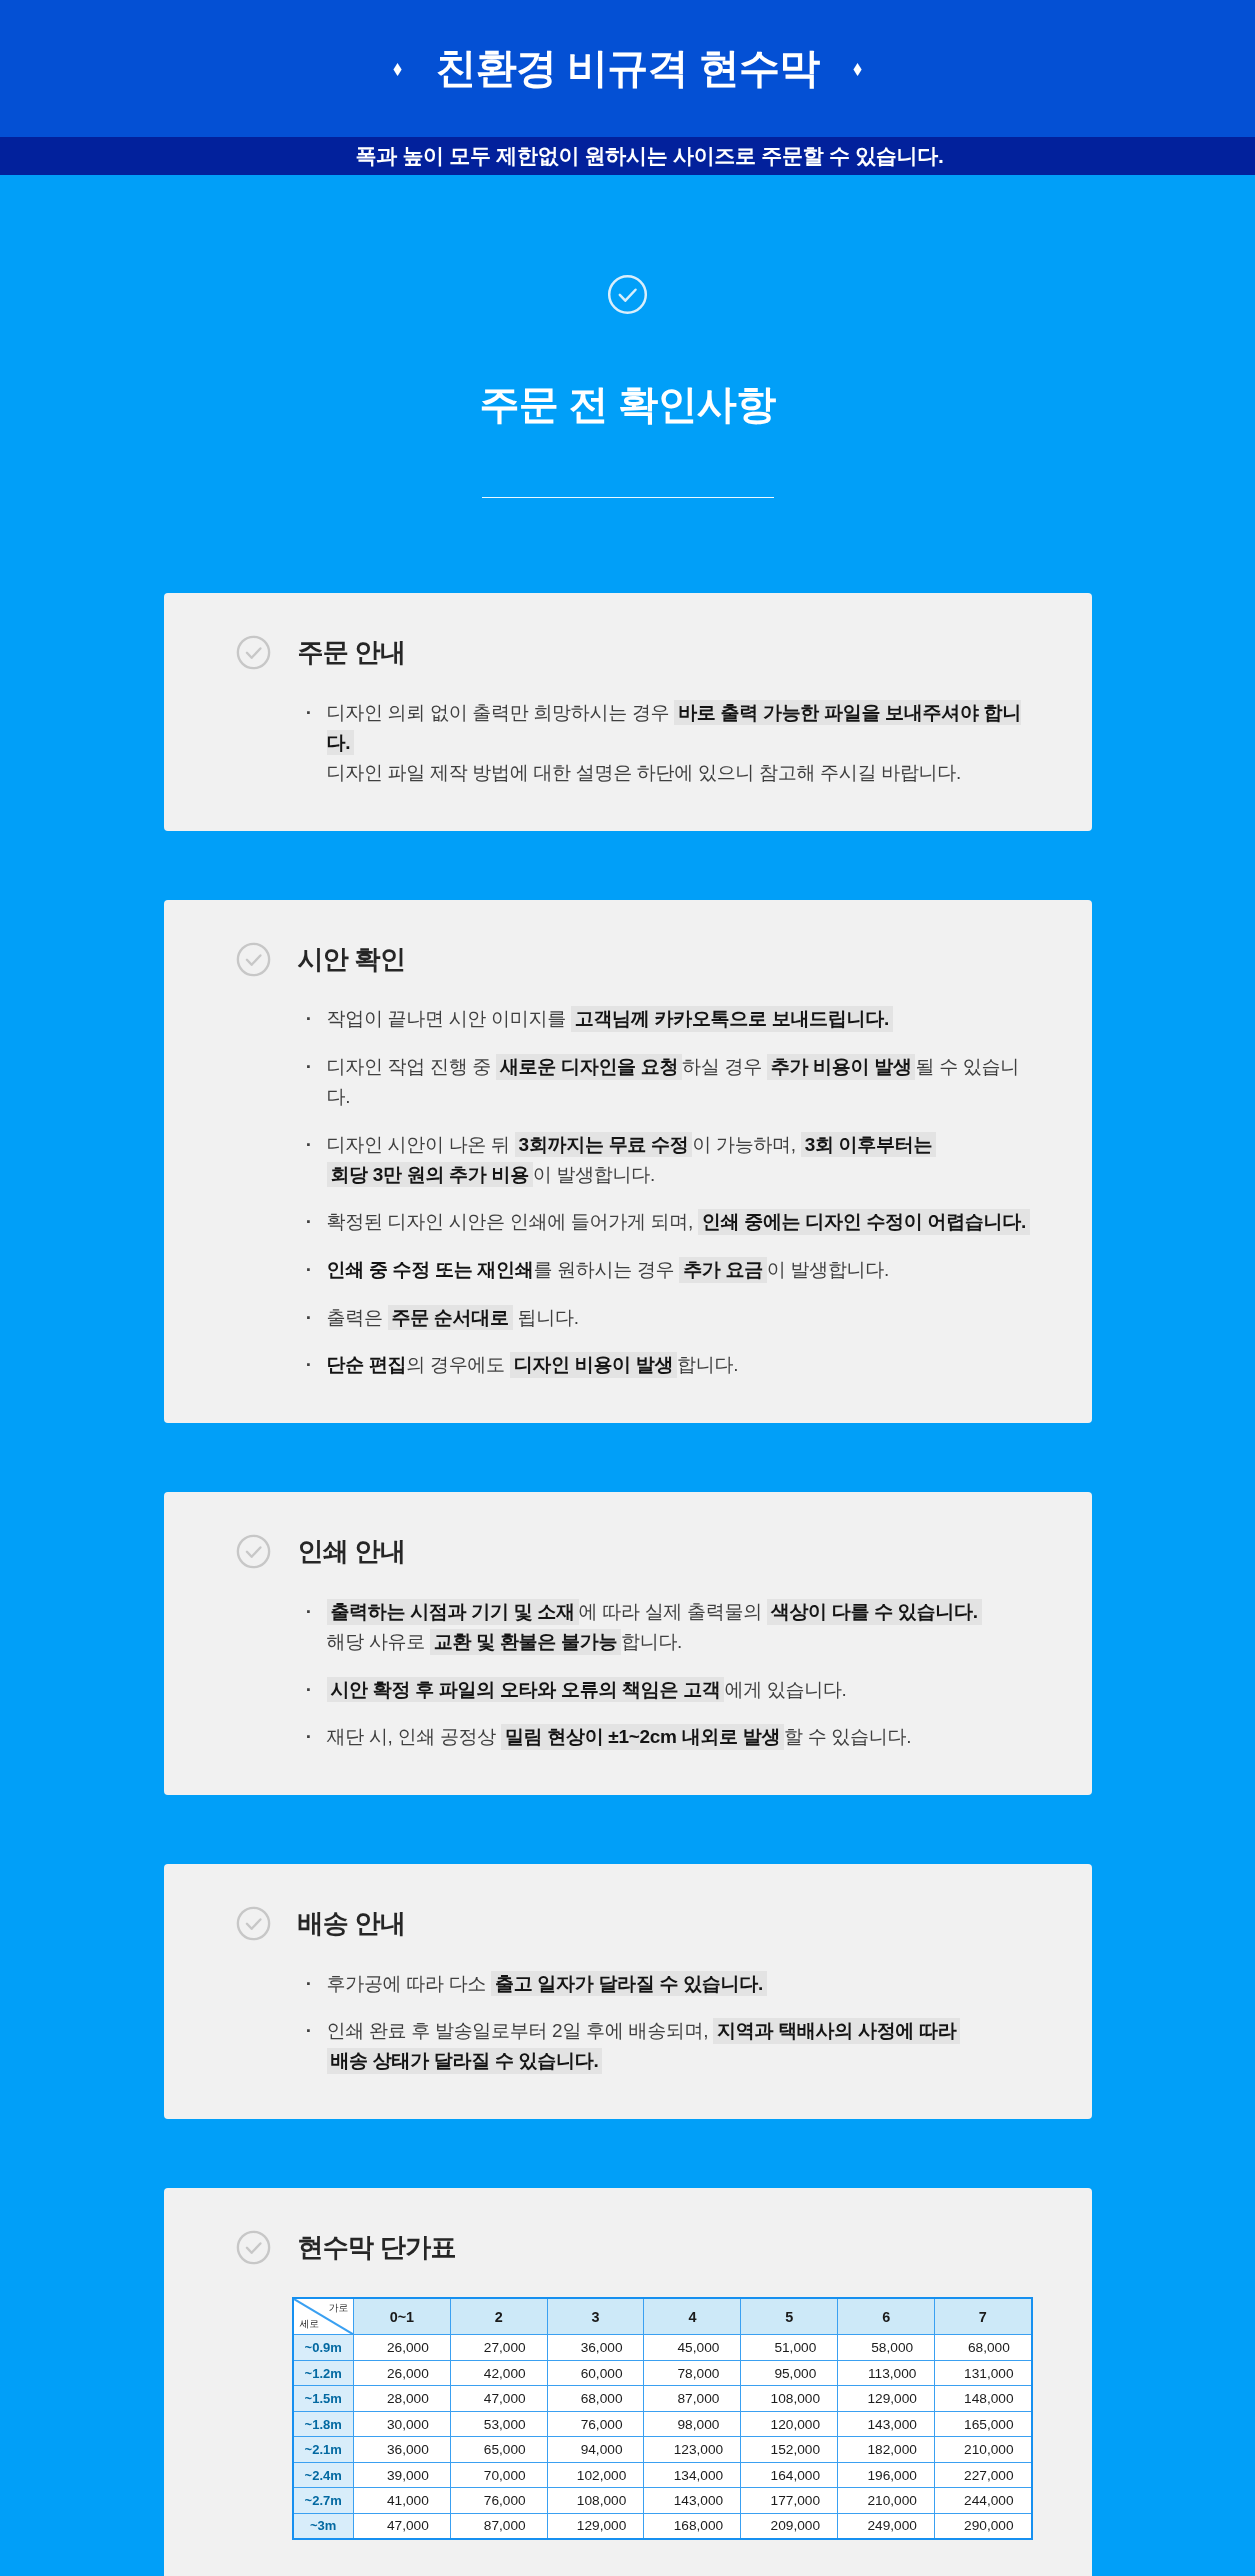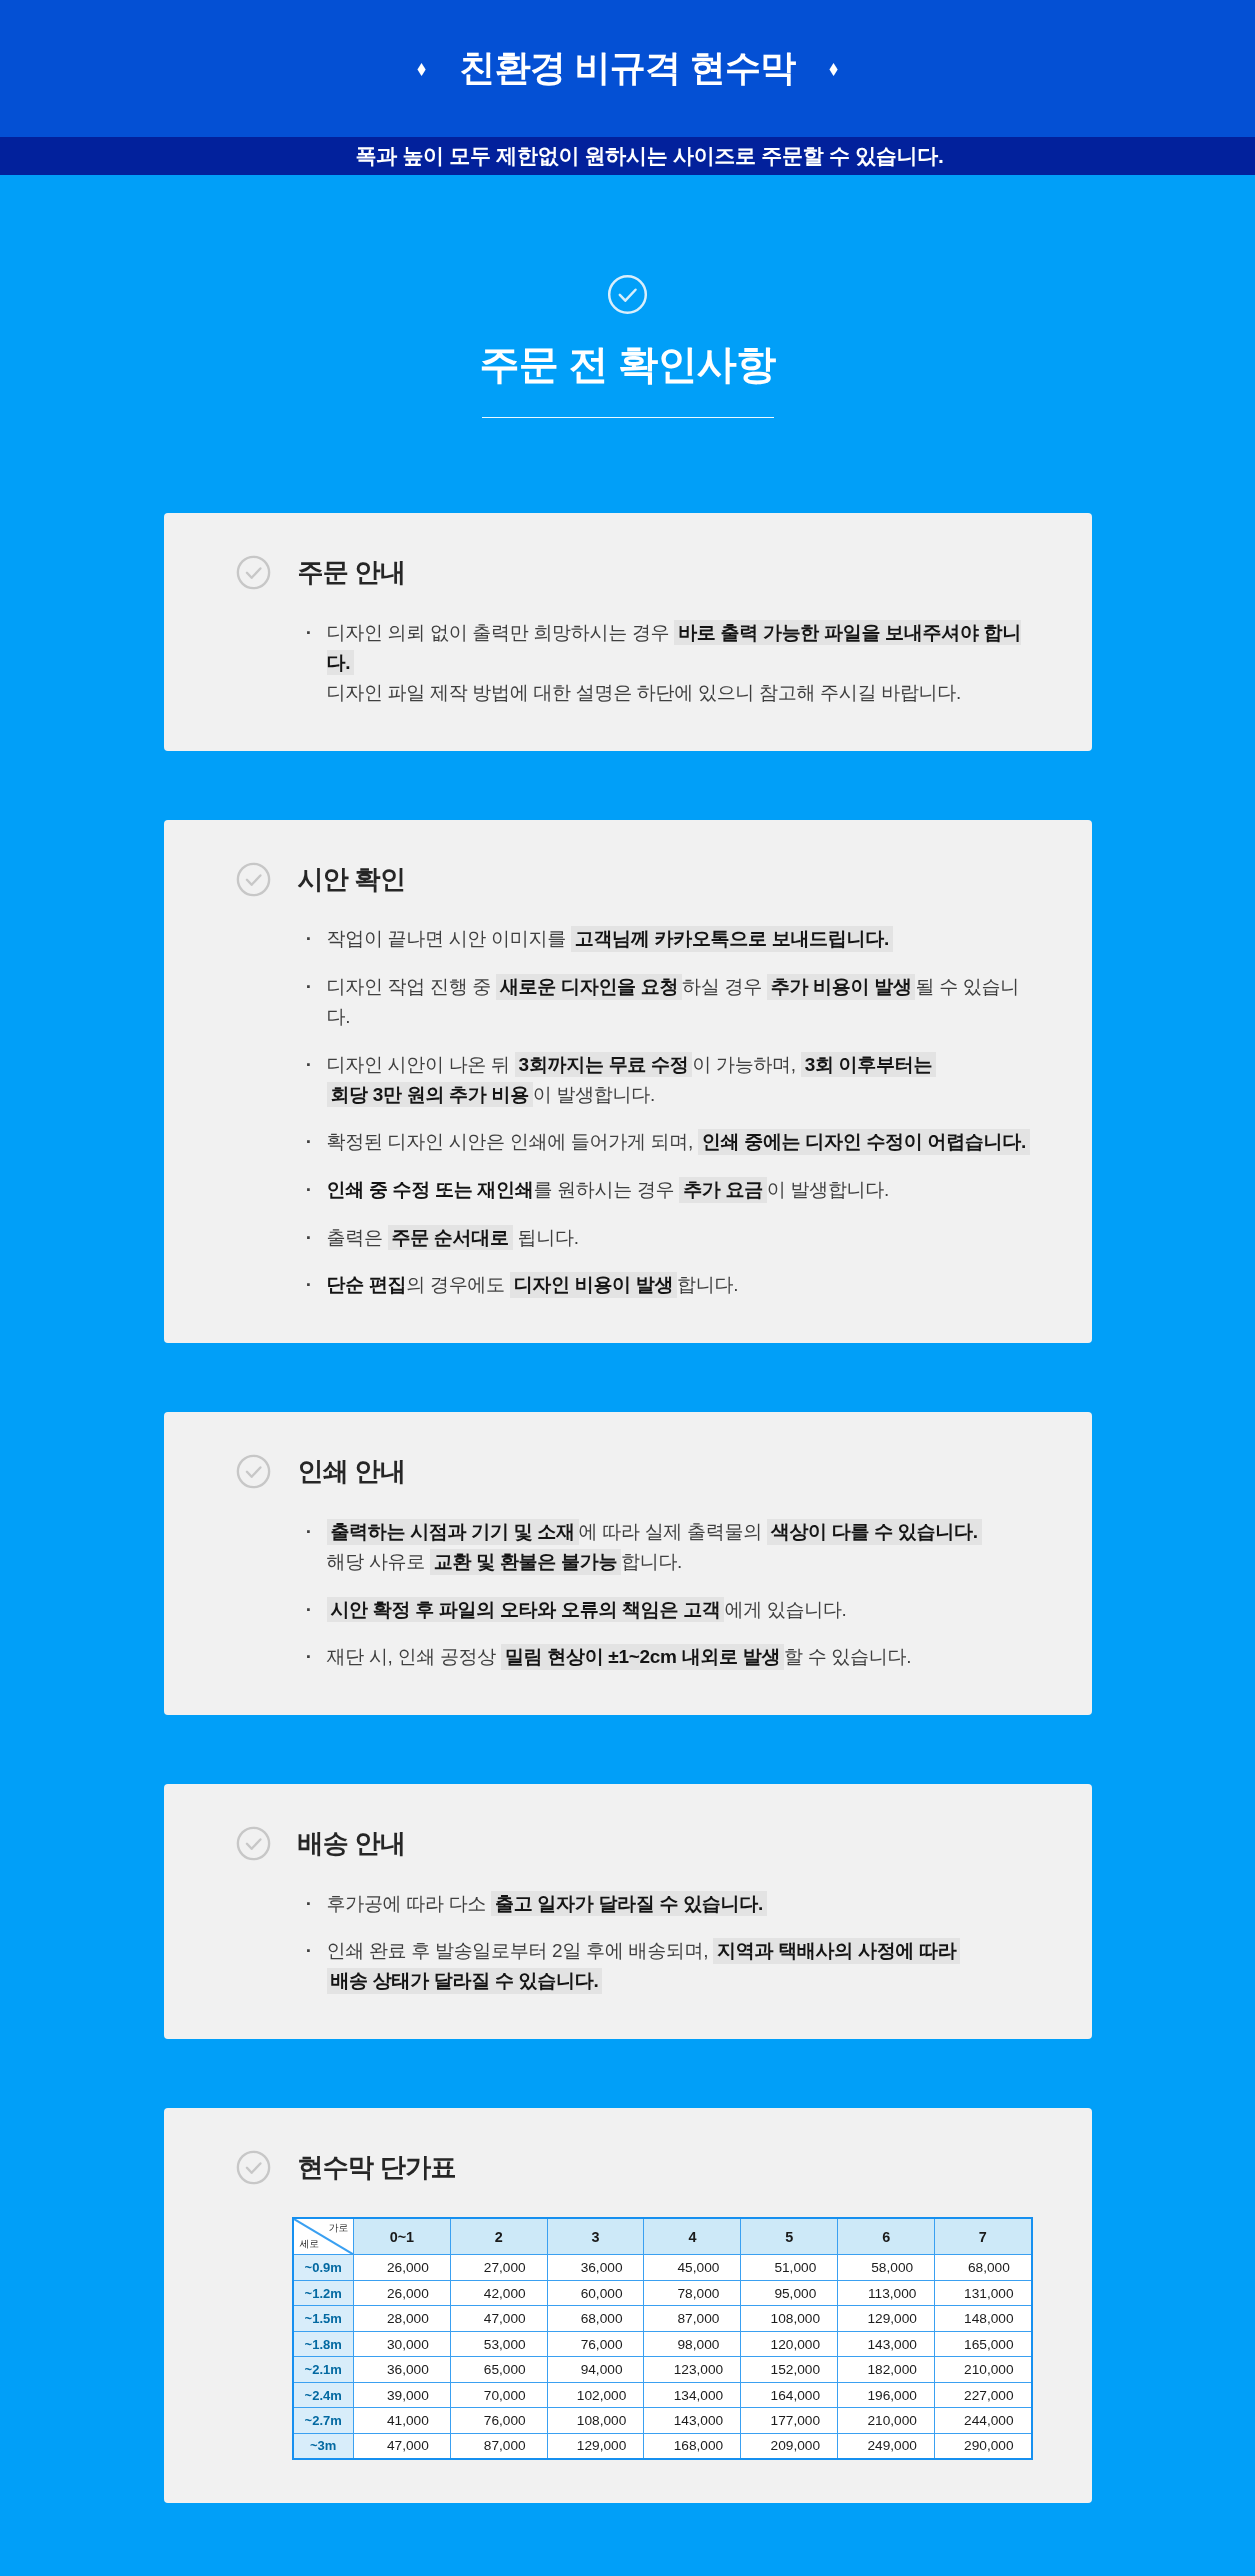--- a/index.html
+++ b/index.html
@@ -11,28 +11,28 @@
     --text:#3f3f3f; --text-strong:#141414; --title-dark:#262626;
   }
   *{box-sizing:border-box;}
   html,body{margin:0;padding:0;}
   body{background:var(--body-bg); font-family:"Liberation Sans",sans-serif; -webkit-font-smoothing:antialiased;}
   .page{width:1255px; min-height:2576px; margin:0 auto;}
 
   
   .hero{height:137px; background:var(--hero-bg); display:flex; align-items:center; justify-content:center;}
   .hero-title-row{display:flex; align-items:center; gap:31px; color:#fff;}
-  .hero-title{font-size:36px; font-weight:800; letter-spacing:-0.7px; margin:0; color:#fff;}
+  .hero-title{font-size:41px; font-weight:800; letter-spacing:-0.7px; margin:0; color:#fff;}
   .diamond{display:inline-block; font-size:17px; transform:scaleX(.62); color:#fff;}
   .hero-sub{height:38px; background:var(--hero-sub-bg); display:flex; align-items:center; justify-content:center;}
   .hero-sub-text{color:#fff; font-size:21px; font-weight:700; letter-spacing:-0.3px;margin-left:44px;}
 
   
   .content{padding-top:99px; min-height:2401px;}
-  .section-head{display:flex; flex-direction:column; align-items:center;}
+  .section-head{display:flex; flex-direction:column; align-items:center;gap:40px;}
   .section-head .icon{width:41px; height:41px; color:var(--icon-light); margin-bottom:22px;}
   .check-icon{width:100%; height:100%; display:block;}
   .section-title{margin:0; color:#fff; font-size:40px; font-weight:800; letter-spacing:-0.7px;}
   .underline{width:292px; height:1.3px; background:rgba(255,255,255,.92); margin-top:25px;}
 
   
   #cards{padding-top:95px;}
   .card{width:928px; margin:0 auto 69px auto; background:var(--card-bg); border-radius:3.9px; padding:42px 59px 43px 72px;}
   .card-head{display:flex; align-items:center; gap:27px; margin-bottom:27.5px;}
   .card-head .icon{width:35px; height:35px; color:var(--icon-gray); flex:0 0 auto;}

